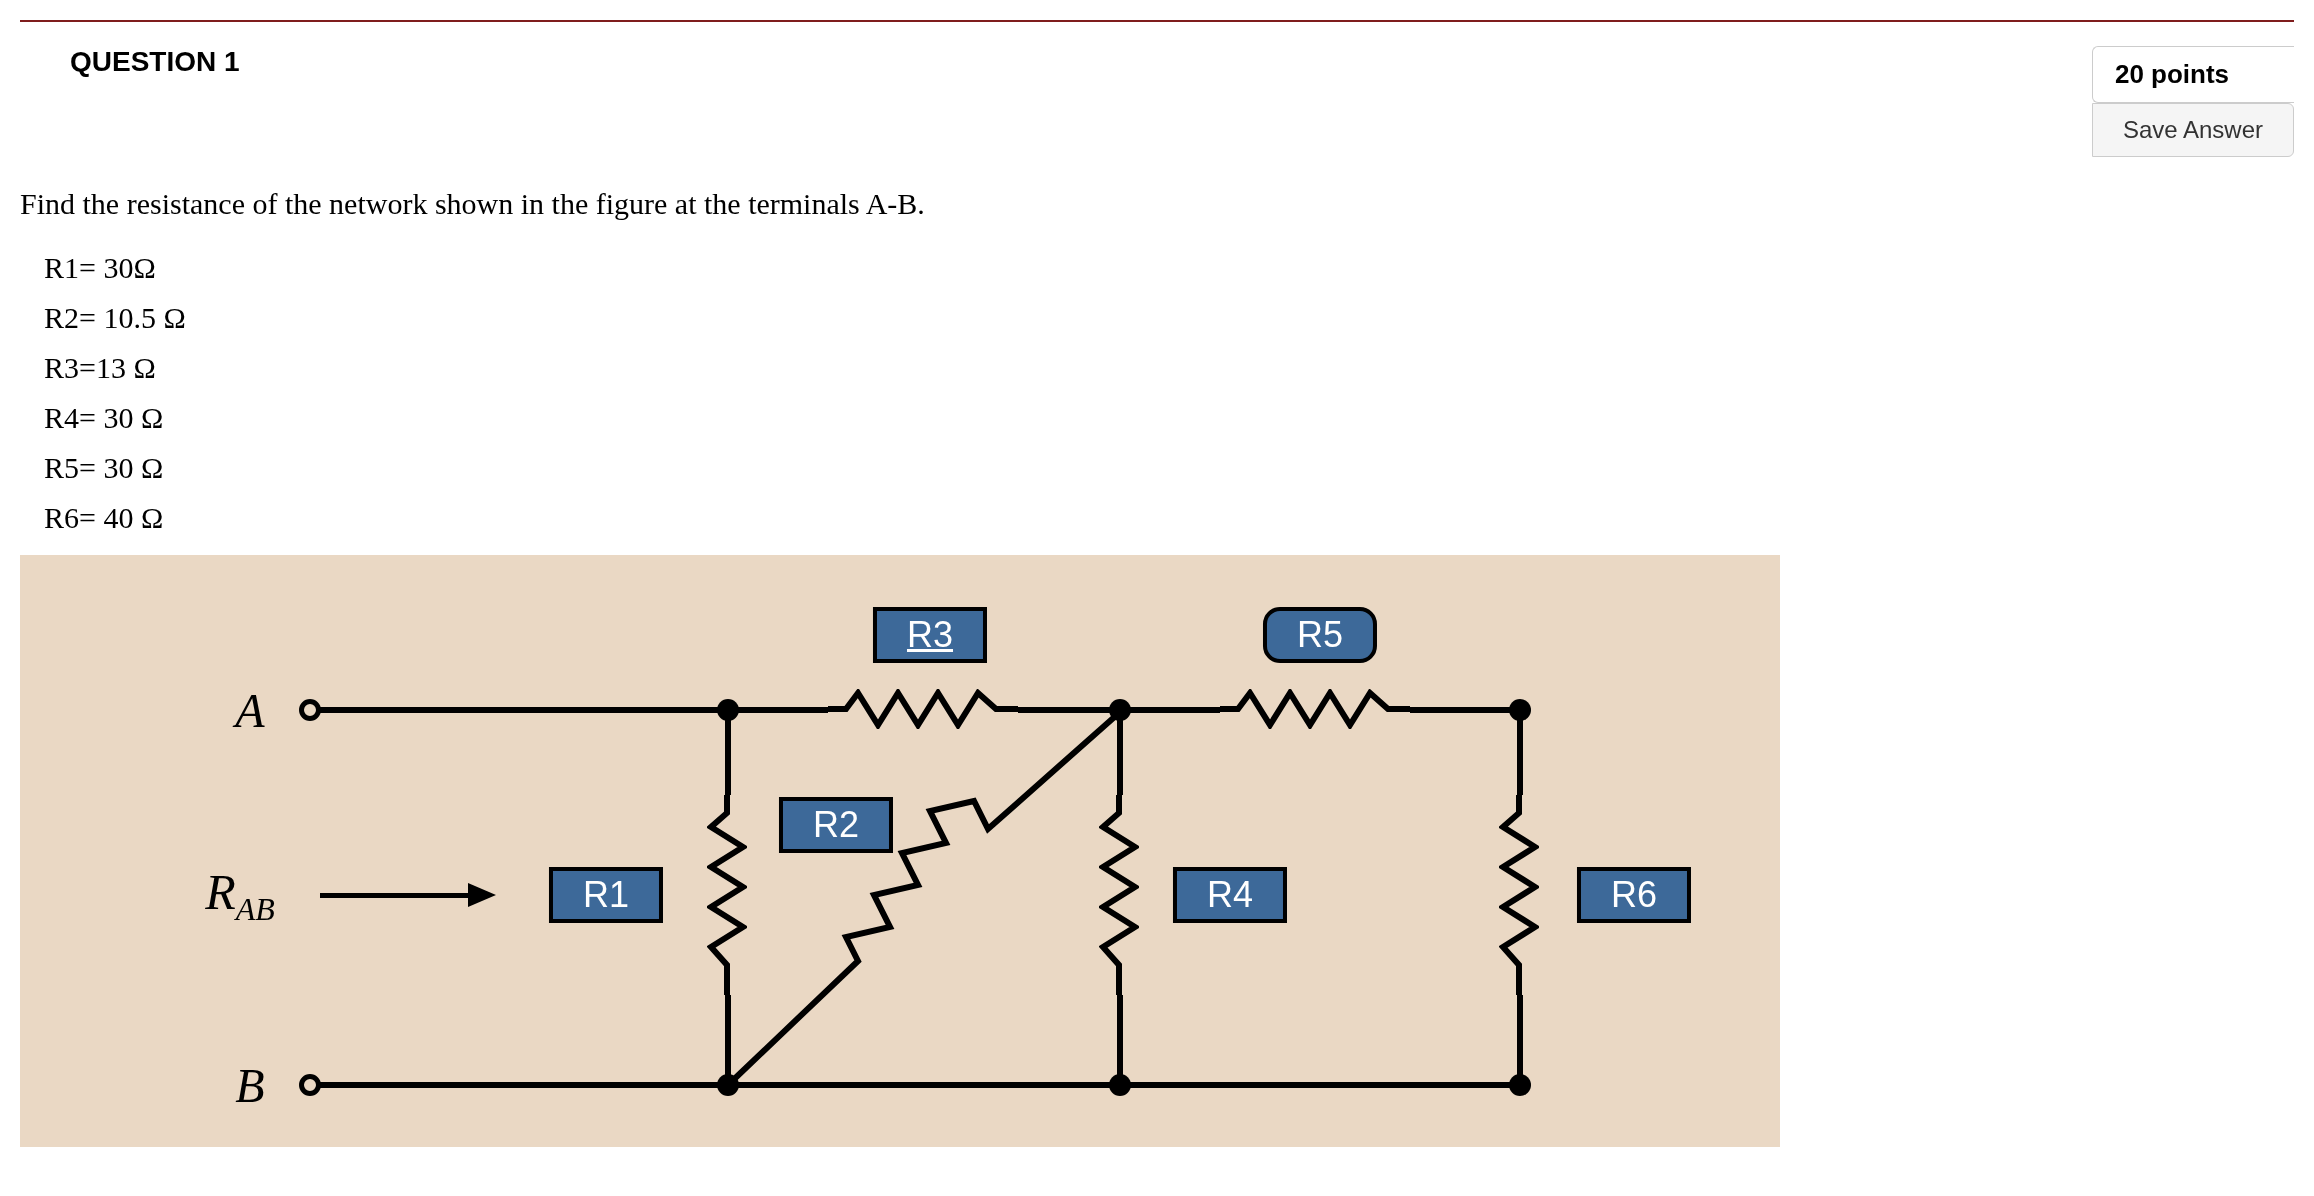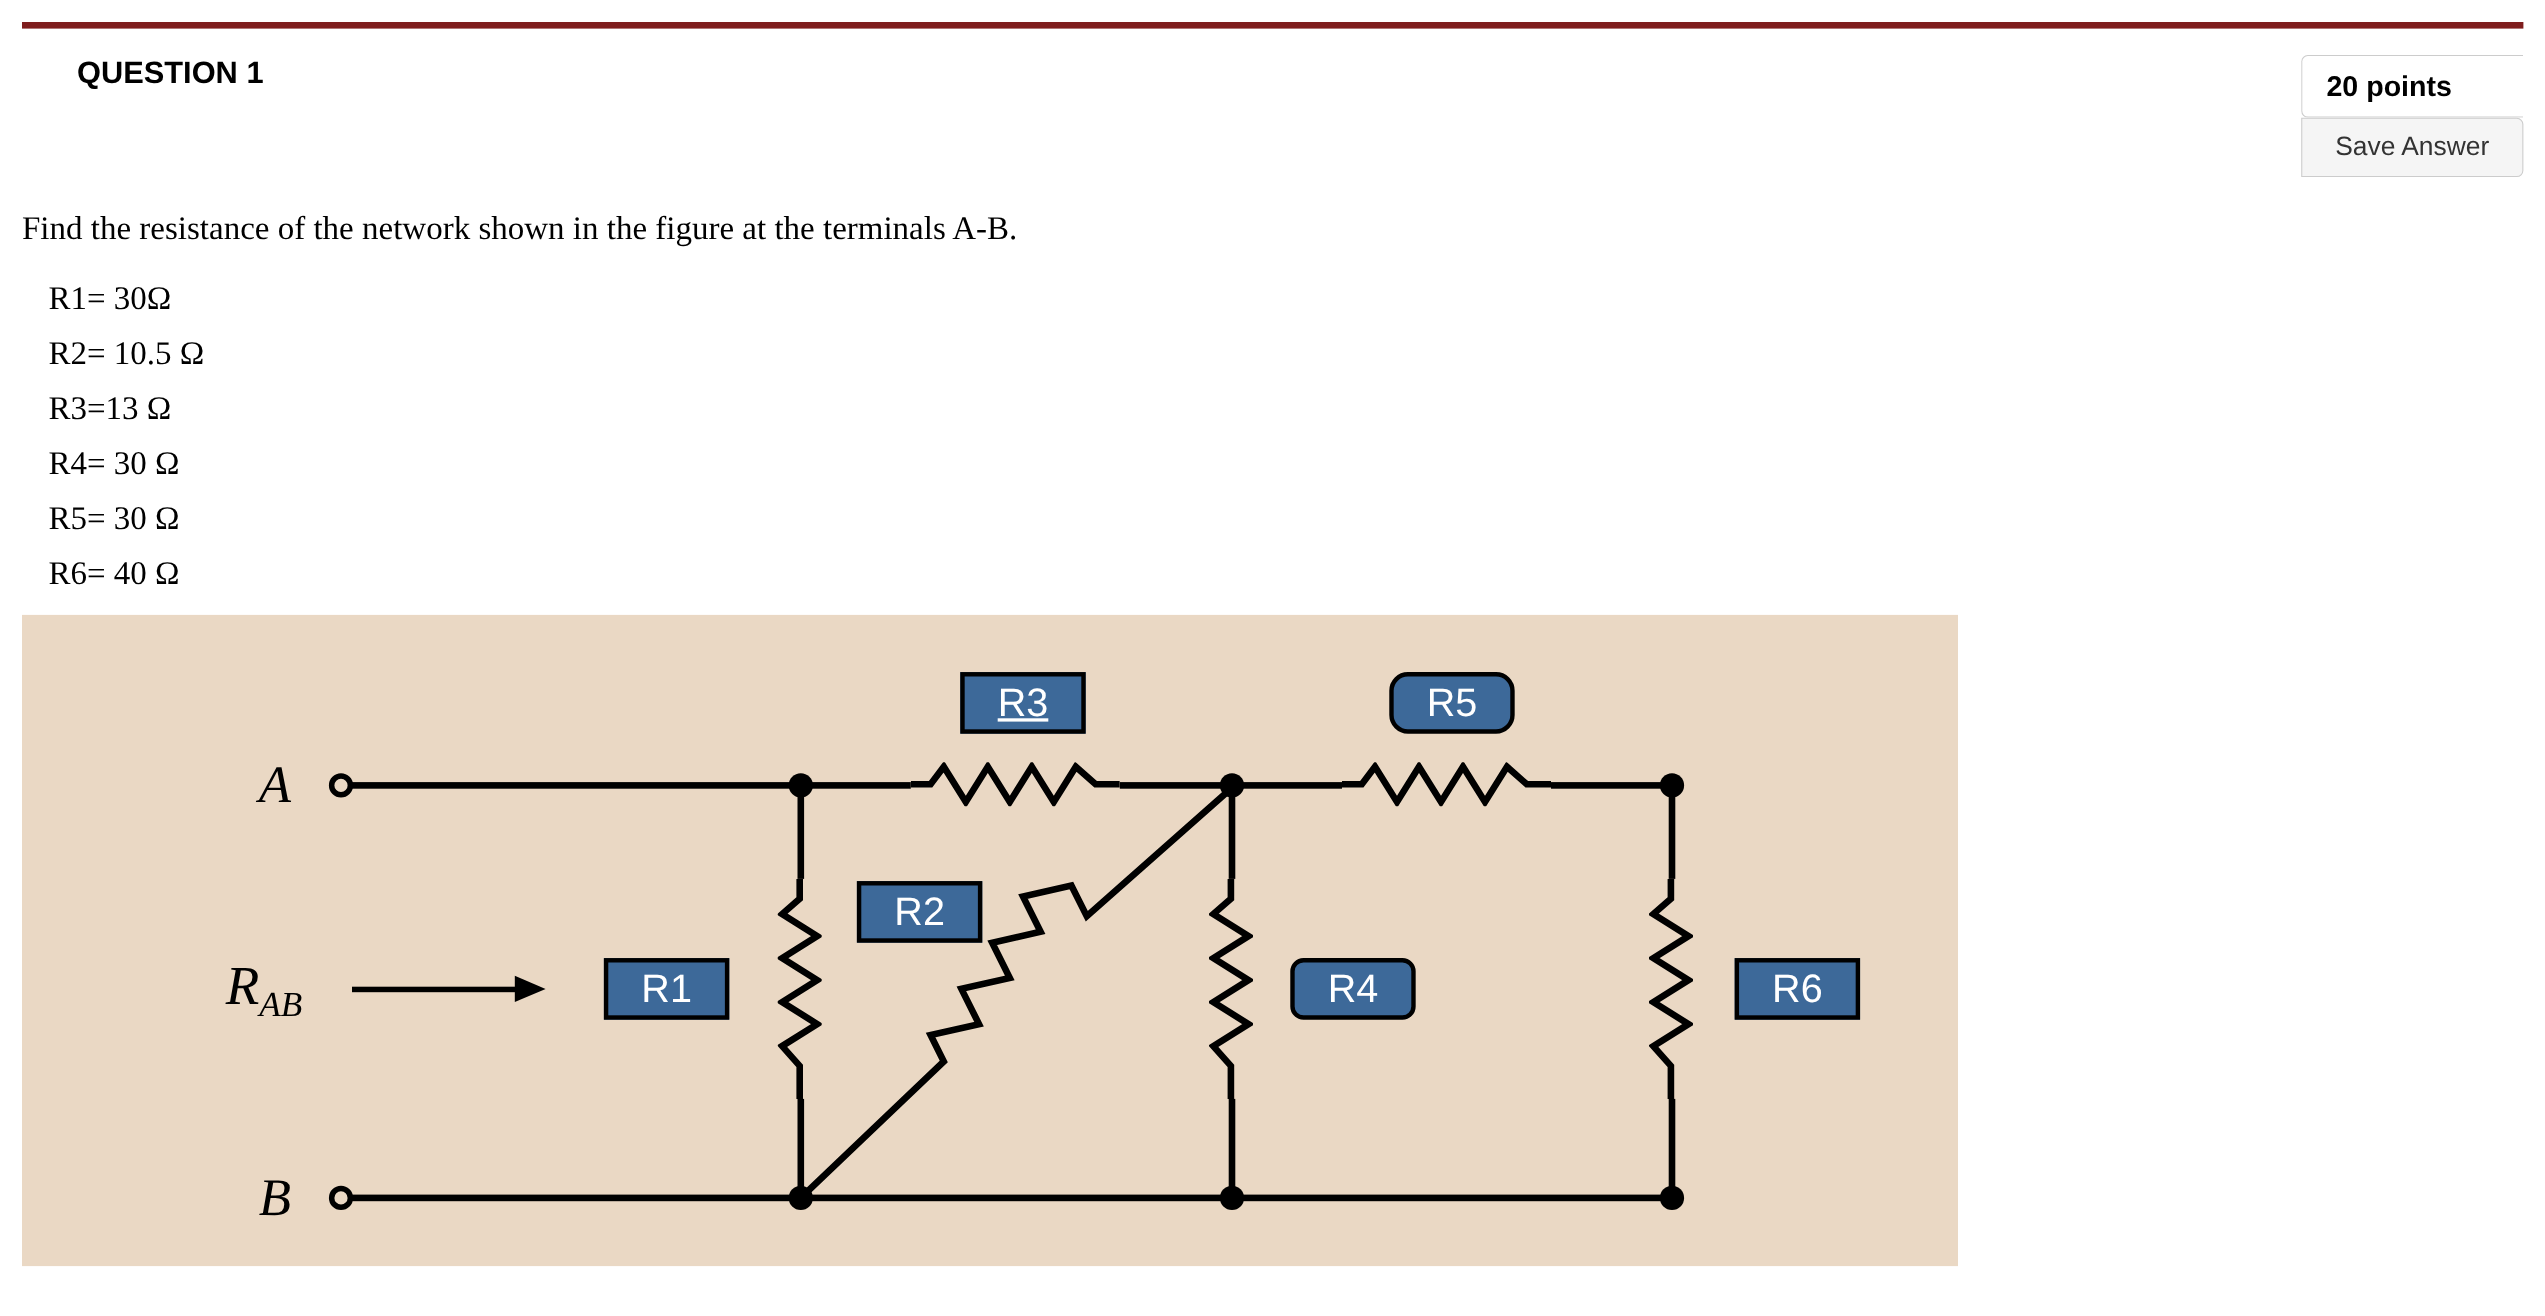--- a/index.html
+++ b/index.html
@@ -7,21 +7,21 @@
     font-family: Georgia, "Times New Roman", serif;
     background: #fff;
     padding: 20px 20px;
     font-size: 28px;
     color: #000;
   }
   .header-row {
     display: flex;
     justify-content: space-between;
     align-items: flex-start;
-    border-top: 6px solid #7f1d1d;
+    border-top: 2px solid #7f1d1d;
     padding-top: 24px;
     padding-left: 50px;
   }
   .q-title {
     font-family: "Helvetica Neue", Arial, sans-serif;
     font-weight: 700;
     font-size: 28px;
   }
   .meta {
     display: flex;
@@ -182,21 +182,21 @@
       <polyline points="20,0 20,18 4,32 36,52 4,72 36,92 4,112 36,132 4,152 20,170 20,200" fill="none" stroke="#000" stroke-width="6"></polyline>
     </svg>
     <div class="wire v" style="left:705px; top:440px; height:90px;"></div>
     <div class="rbox" style="left:586px; top:340px;">R1</div>
 
     <div class="wire v" style="left:1097px; top:155px; height:85px;"></div>
     <svg class="res" style="left:1079px; top:240px;" width="40" height="200" viewBox="0 0 40 200">
       <polyline points="20,0 20,18 4,32 36,52 4,72 36,92 4,112 36,132 4,152 20,170 20,200" fill="none" stroke="#000" stroke-width="6"></polyline>
     </svg>
     <div class="wire v" style="left:1097px; top:440px; height:90px;"></div>
-    <div class="rbox" style="left:1210px; top:340px;border-radius:12px;">R4</div>
+    <div class="rbox" style="left:1210px; top:340px;">R4</div>
 
     <div class="wire v" style="left:1497px; top:155px; height:85px;"></div>
     <svg class="res" style="left:1479px; top:240px;" width="40" height="200" viewBox="0 0 40 200">
       <polyline points="20,0 20,18 4,32 36,52 4,72 36,92 4,112 36,132 4,152 20,170 20,200" fill="none" stroke="#000" stroke-width="6"></polyline>
     </svg>
     <div class="wire v" style="left:1497px; top:440px; height:90px;"></div>
     <div class="rbox" style="left:1614px; top:340px;">R6</div>
 
     <svg class="res" style="left:708px; top:150px;" width="400" height="390" viewBox="0 0 400 390">
 

